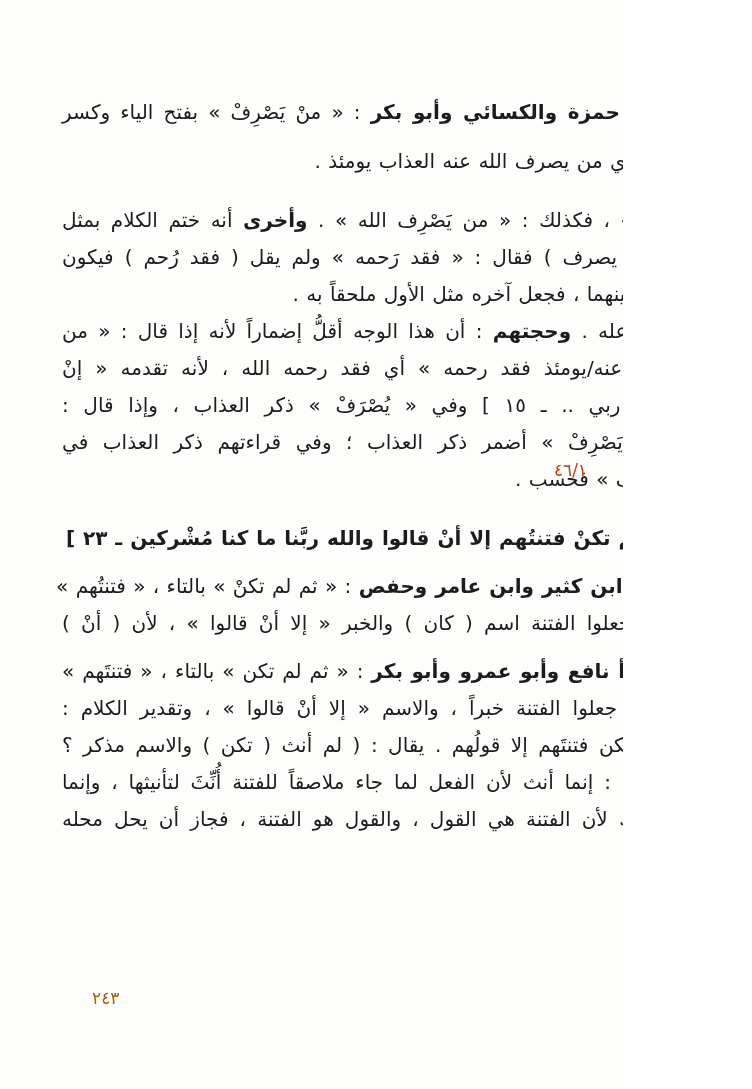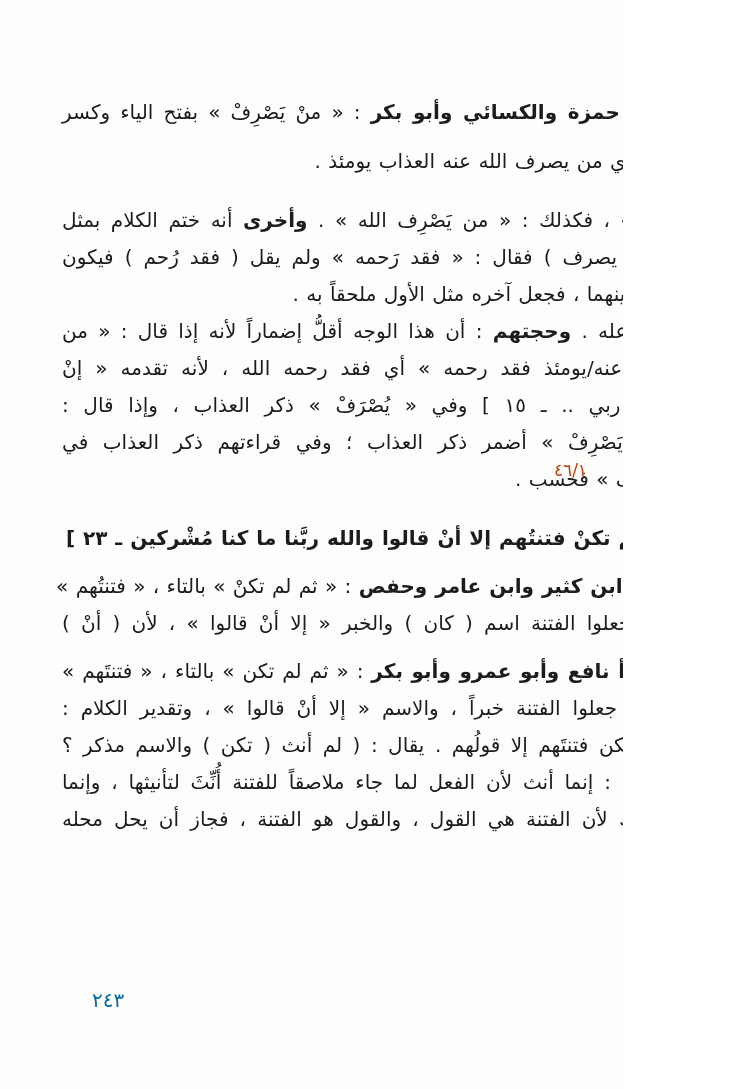--- a/index.html
+++ b/index.html
@@ -53,22 +53,22 @@
     right: 36px;
     direction: rtl;
     font-size: 17px;
     line-height: 24px;
     color: #c2410c;
   }
   .page-number {
     position: absolute;
     top: 988px;
     left: 92px;
-    font-size: 20px;
-    color: #0369a1;
+    font-size: 17px;
+    color: #a16207;
     direction: rtl;
   }
 </style>
 </head>
 <body>
 
 <div class="scan-page">
   <div class="text-block">
       <div class="para gap-none loose">
         <div class="line just indent"><span class="seg bold">قرأ حمزة والكسائي وأبو بكر</span><span class="seg"> : « منْ يَصْرِفْ » بفتح الياء وكسر</span></div>

